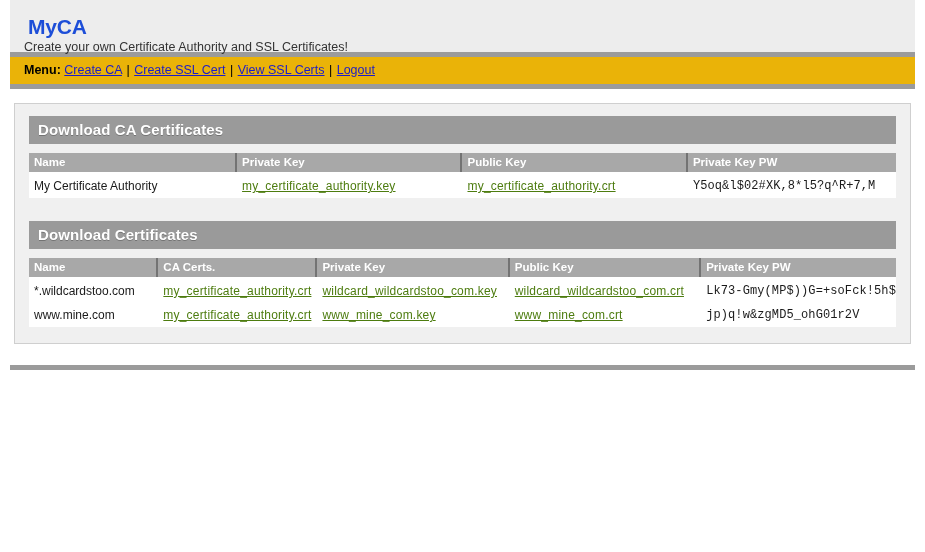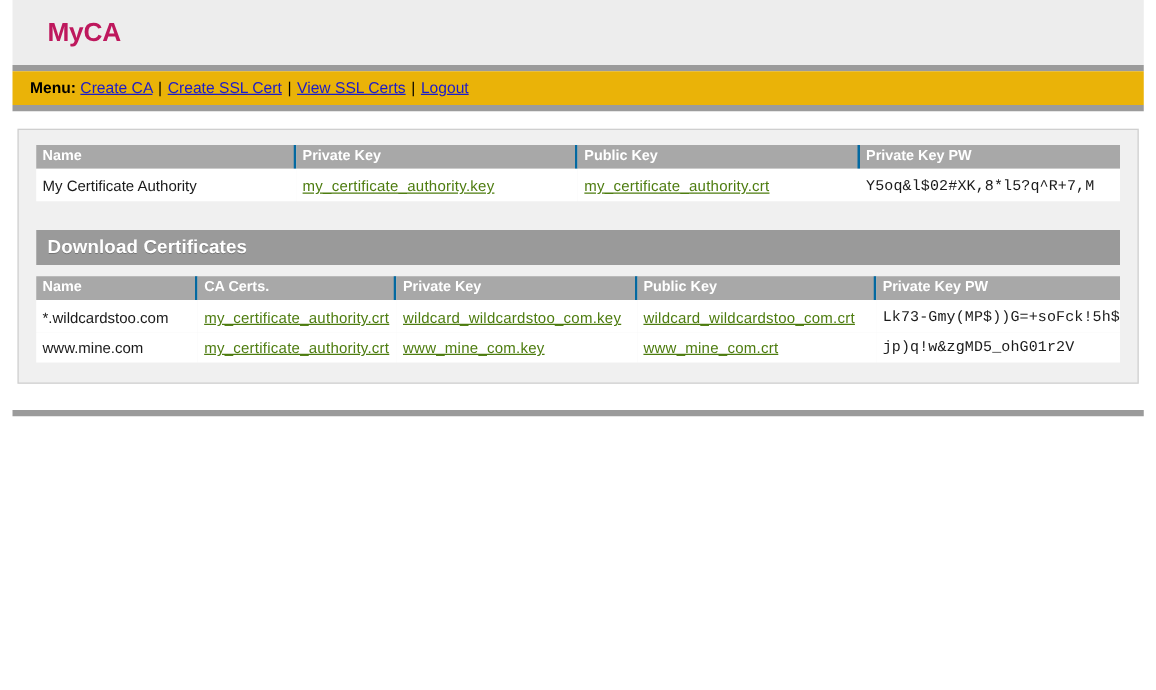--- a/index.html
+++ b/index.html
@@ -26,23 +26,23 @@
   .masthead {
     margin: 0 10px 0 10px;
     background: #ededed;
     padding: 16px 0 10px 14px;
     height: 52px;
     box-sizing: border-box;
   }
   .app-title {
     font-size: 21px;
     font-weight: bold;
-    color: #be185d;
+    color: #1d4ed8;
     letter-spacing: -0.2px;
-    margin: 0 0 3px 14px;
+    margin: 0 0 3px 4px;
     line-height: 1.05;
   }
   .app-tagline {
     font-size: 12.5px;
     color: #333333;
     line-height: 1.1;
   }
 
   .rule {
     margin: 0 10px;
@@ -101,21 +101,21 @@
     border-spacing: 0;
     font-size: 12px;
   }
   table.certs thead th {
     background: #a8a8a8;
     color: #ffffff;
     font-weight: bold;
     font-size: 11.5px;
     text-align: left;
     padding: 3px 0 4px 5px;
-    border-right: 2px solid #0369a1;
+    border-right: 2px solid #737373;
     white-space: nowrap;
   }
   table.certs thead th:last-child {
     border-right: none;
   }
   table.certs tbody td {
     background: #ffffff;
     padding: 5px 0 5px 5px;
     color: #1a1a1a;
     font-size: 12px;
@@ -156,40 +156,42 @@
     cursor: pointer;
   }
 </style>
 </head>
 <body>
 
 <div class="page">
 
   <div class="masthead">
     <div class="app-title">MyCA</div>
+    <div class="app-tagline">Create your own Certificate Authority and SSL Certificates!</div>
   </div>
 
   <div class="rule"></div>
 
   <div class="menubar">
     <span class="menu-label">Menu:</span>
     <span class="menu-link">Create CA</span>
     <span class="menu-sep">|</span>
     <span class="menu-link">Create SSL Cert</span>
     <span class="menu-sep">|</span>
     <span class="menu-link">View SSL Certs</span>
     <span class="menu-sep">|</span>
     <span class="menu-link">Logout</span>
   </div>
 
   <div class="rule"></div>
 
   <div class="content-wrap">
     <div class="panel">
 
+      <div class="section-title">Download CA Certificates</div>
 
       <table class="certs">
         <thead>
           <tr>
             <th style="width:24%">Name</th>
             <th style="width:26%">Private Key</th>
             <th style="width:26%">Public Key</th>
             <th style="width:24%">Private Key PW</th>
           </tr>
         </thead>

